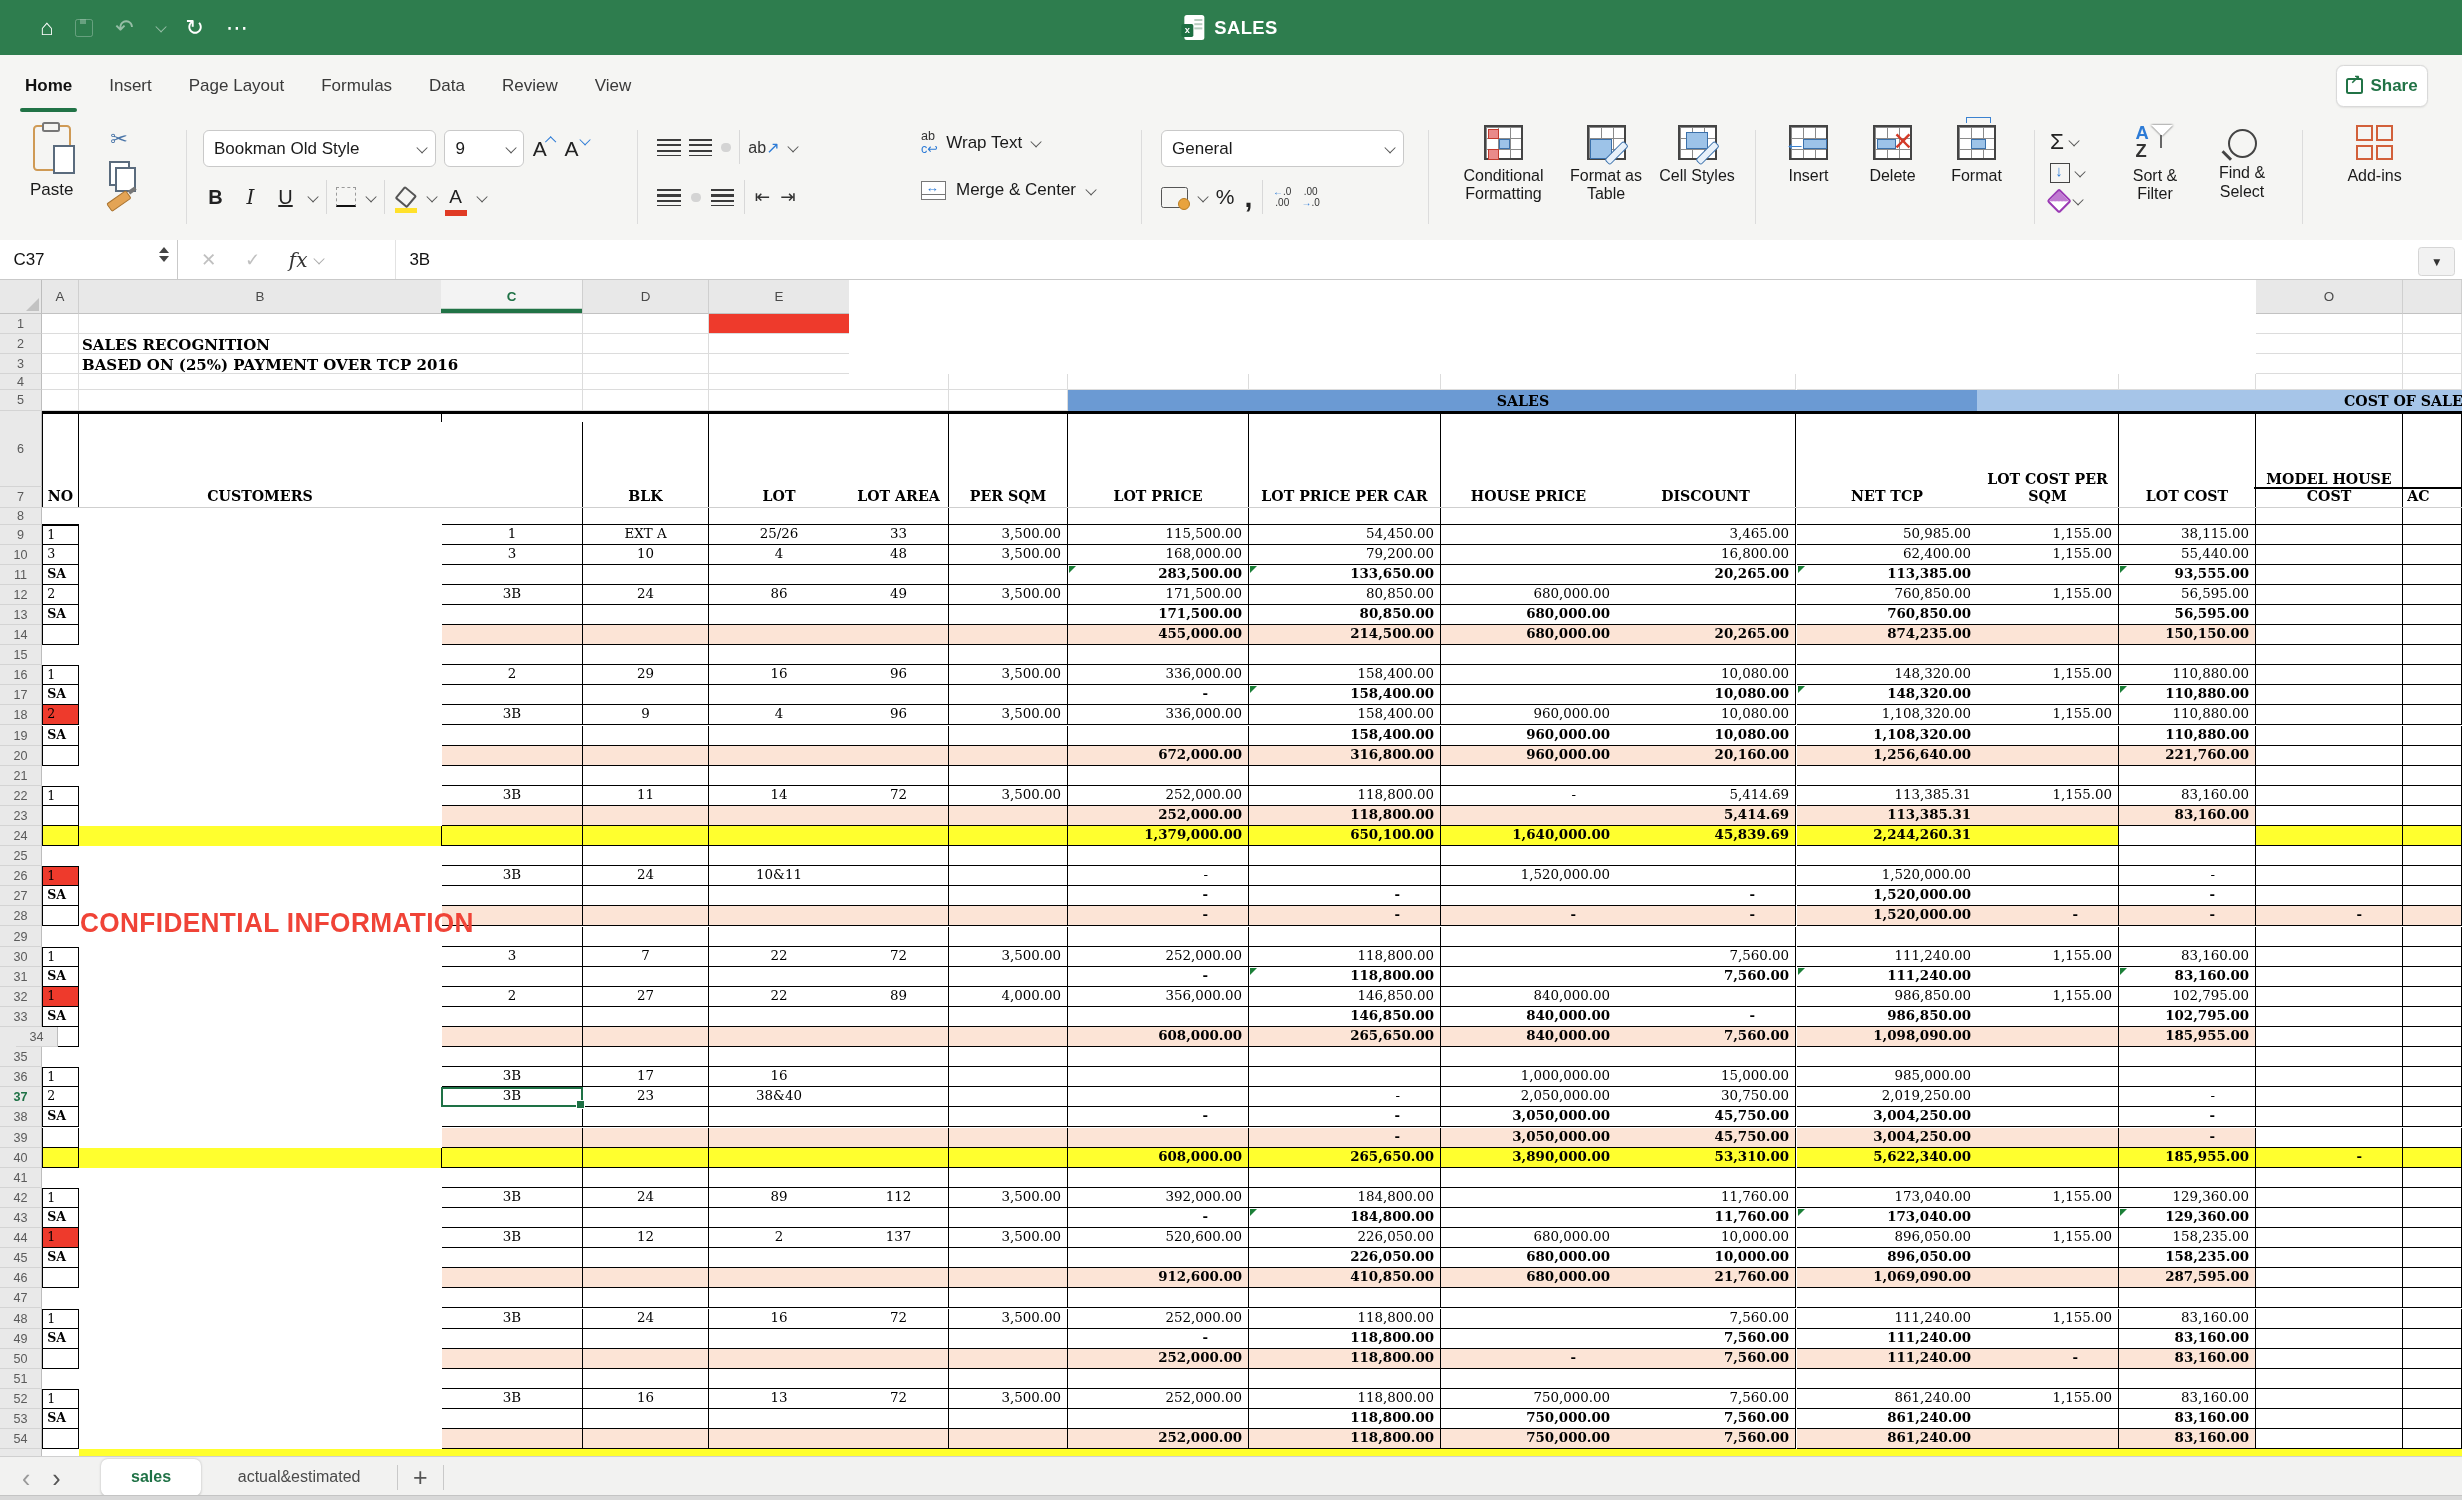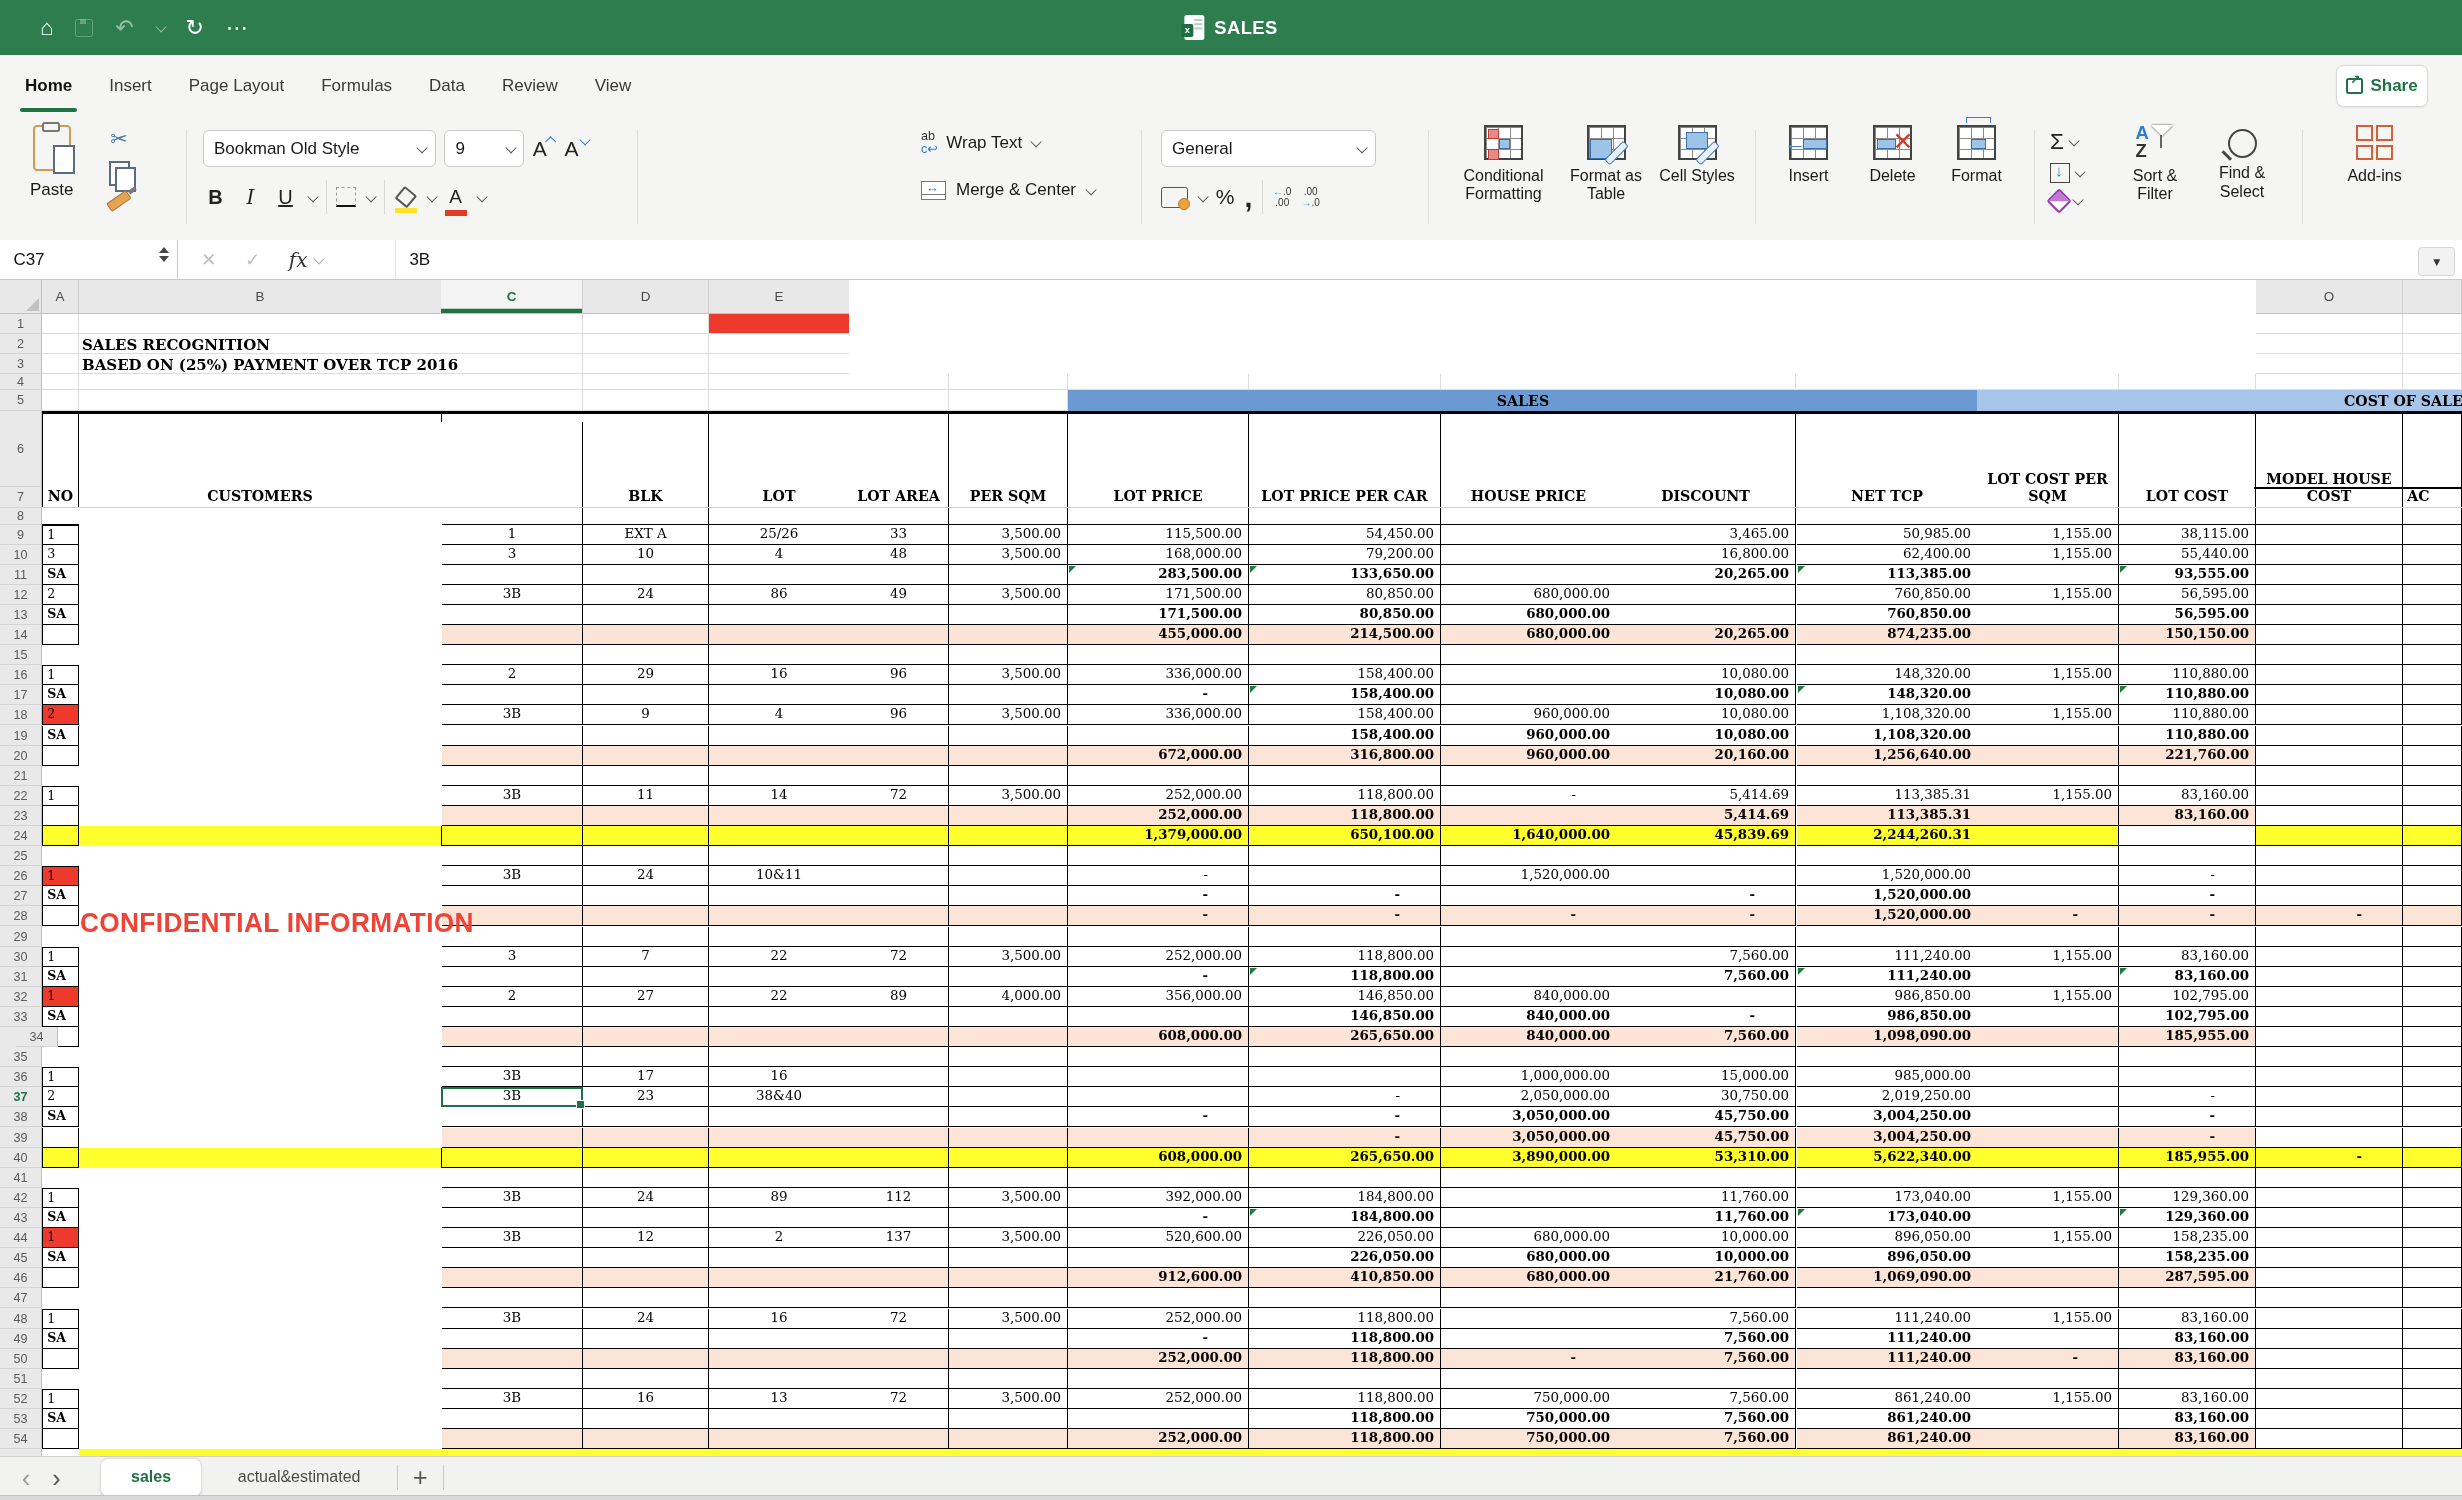--- a/index.html
+++ b/index.html
@@ -252,38 +252,56 @@
       <span class="bucketicon">
           <i class="bar yellow"></i>
         </span>
         <i class="chev"></i>
       <span class="fcicon">A<i class="bar red"></i></span>
         <i class="chev"></i>
     </div>
   </div>
   <div class="rsep" style="left:637px;"></div>
 
+  <div class="grp" style="left:657px;width:251px;">
+    <div class="rrow">
+      <span class="alic"></span>
+      <span class="alic"></span>
+      <span class="alon"><span class="alic"></span></span>
+      <span class="vline"></span>
+      <span class="orient">ab<b>↗</b></span>
+        <i class="chev"></i>
+    </div>
+    <div class="rrow2">
+      <span class="alic"></span>
+      <span class="alon"><span class="alic"></span></span>
+      <span class="alic"></span>
+      <span class="vline"></span>
+      <span class="indent">⇤</span>
+      <span class="indent">⇥</span>
+    </div>
+  </div>
 
   <div class="grp" style="left:921px;width:218px;">
     <div class="rrow">
       <span class="wrapic">ab<br><b>c↩</b></span>
       <span class="glbl">Wrap Text</span>
         <i class="chev"></i>
     </div>
     <div class="rrow2">
       <span class="mergeic"></span>
       <span class="glbl">Merge &amp; Center</span>
         <i class="chev"></i>
     </div>
   </div>
   <div class="rsep" style="left:1141px;"></div>
 
   <div class="grp" style="left:1161px;width:251px;">
     <div class="rrow">
-      <div class="combo" style="width:215px;">
+      <div class="combo" style="width:243px;">
           <span>General</span>
           <i class="chev"></i>
         </div>
     </div>
     <div class="rrow2">
       <span class="money"></span>
         <i class="chev"></i>
       <span class="pct">%</span>
       <span class="comma">,</span>
       <span class="vline"></span>

